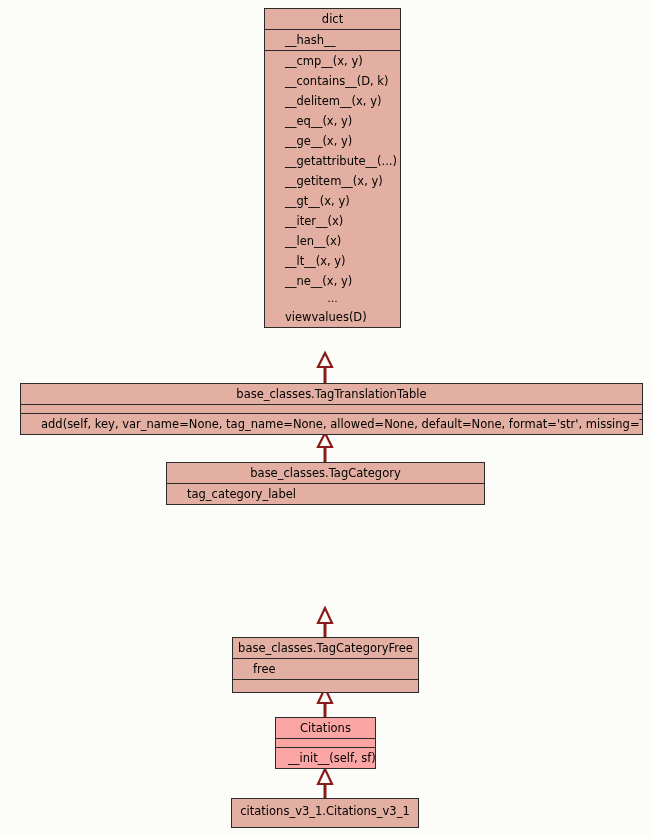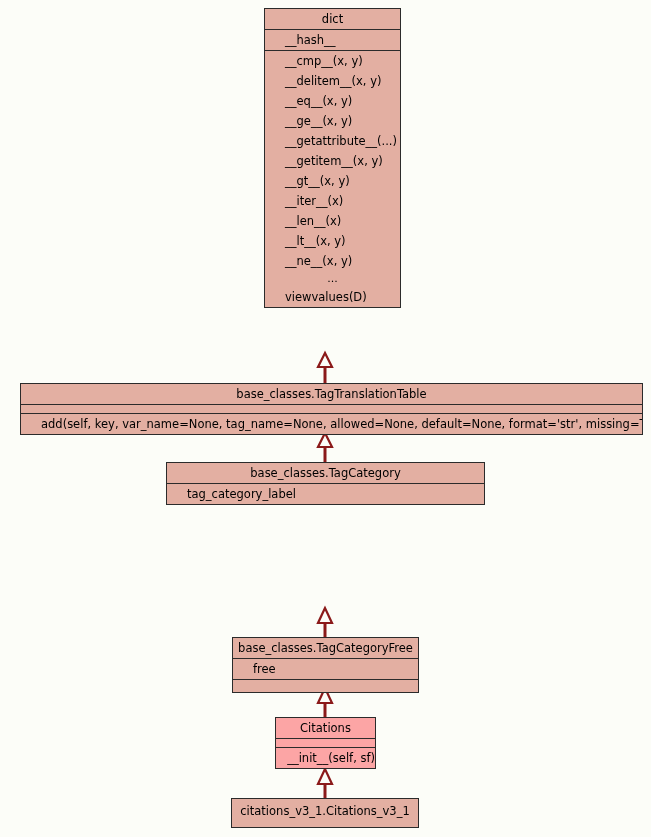--- a/index.html
+++ b/index.html
@@ -49,22 +49,22 @@
     text-align: left;
     font-size: 11.5px;
     color: #000;
     line-height: 20px;
     height: 20px;
     padding-left: 20px;
     white-space: nowrap;
     overflow: hidden;
   }
   .uml-row.center {
-    text-align: right;
-    padding-left: 0;
+    text-align: left;
+    padding-left: 12px;
   }
   .uml-row.ellipsis {
     text-align: center;
     padding-left: 0;
     line-height: 16px;
     height: 16px;
     font-size: 11px;
   }
   .compartment.empty {
     height: 9px;
@@ -118,20 +118,21 @@
 
   <div class="uml-class" style="left:264px; top:8px; width:137px;">
     <div class="compartment">
       <div class="uml-name">dict</div>
     </div>
     <div class="compartment">
       <div class="uml-row">__hash__</div>
     </div>
     <div class="compartment">
       <div class="uml-row">__cmp__(x, y)</div>
+      <div class="uml-row">__contains__(D, k)</div>
       <div class="uml-row">__delitem__(x, y)</div>
       <div class="uml-row">__eq__(x, y)</div>
       <div class="uml-row">__ge__(x, y)</div>
       <div class="uml-row">__getattribute__(...)</div>
       <div class="uml-row">__getitem__(x, y)</div>
       <div class="uml-row">__gt__(x, y)</div>
       <div class="uml-row">__iter__(x)</div>
       <div class="uml-row">__len__(x)</div>
       <div class="uml-row">__lt__(x, y)</div>
       <div class="uml-row">__ne__(x, y)</div>

